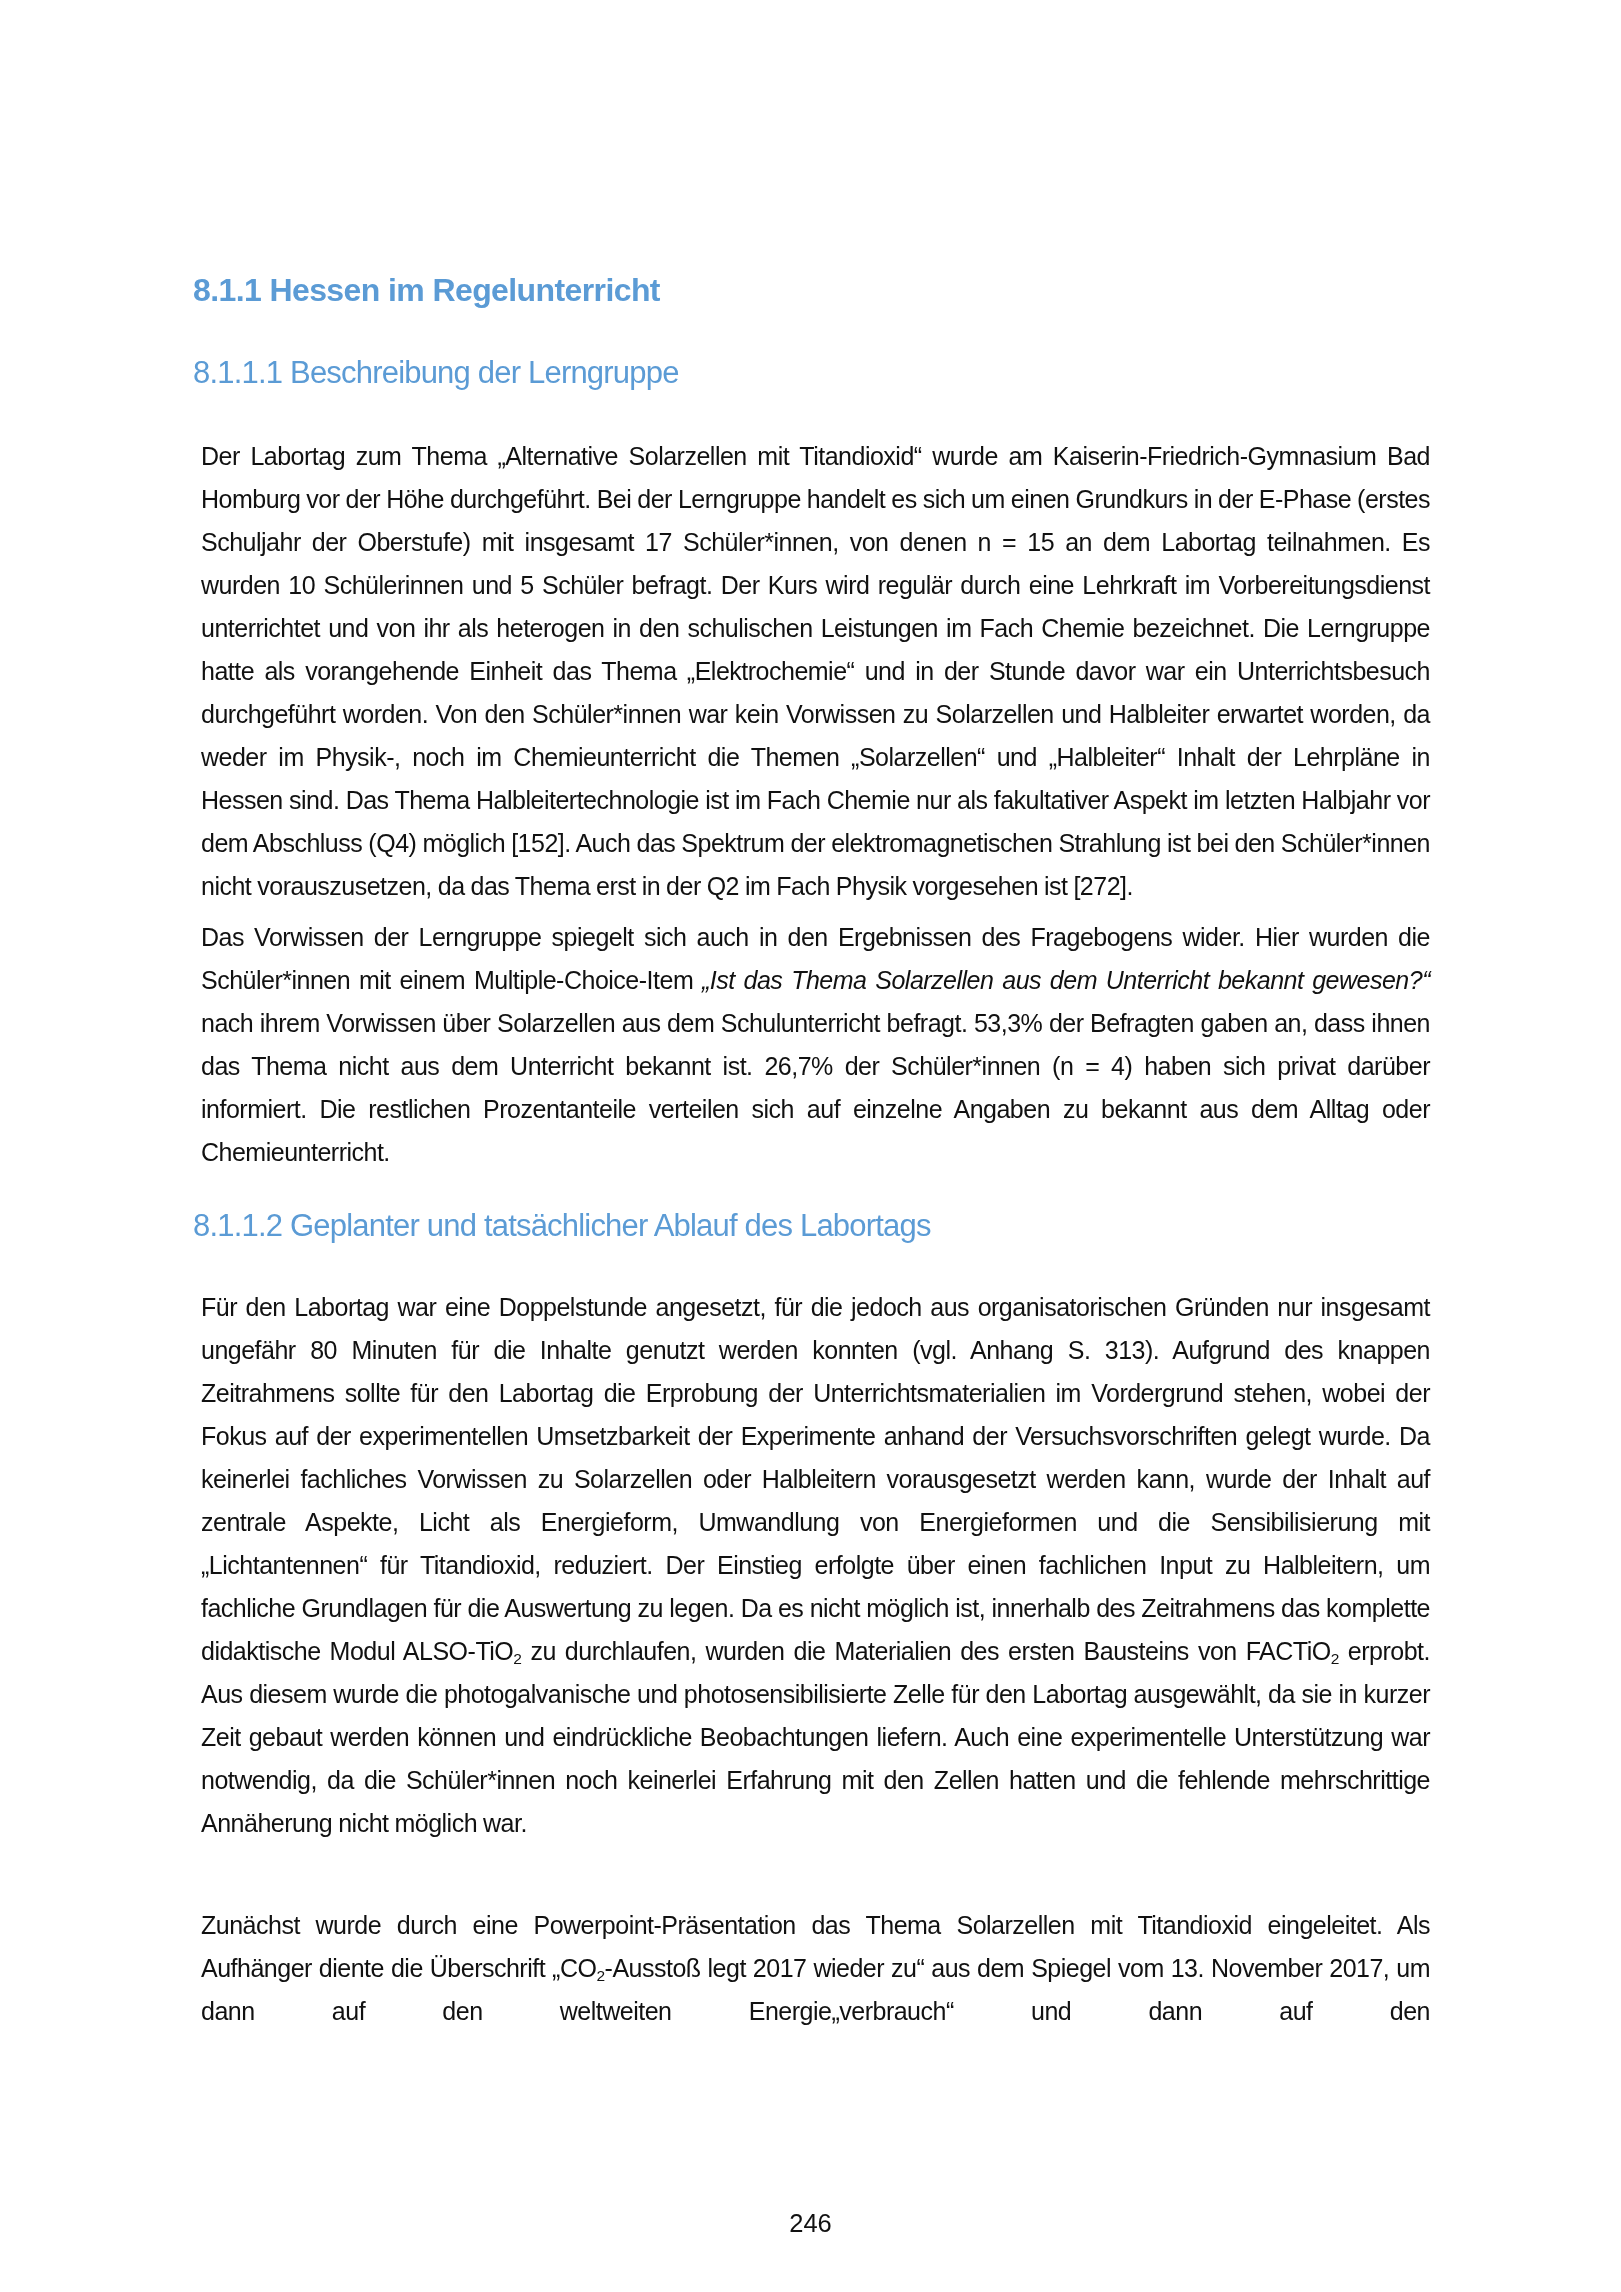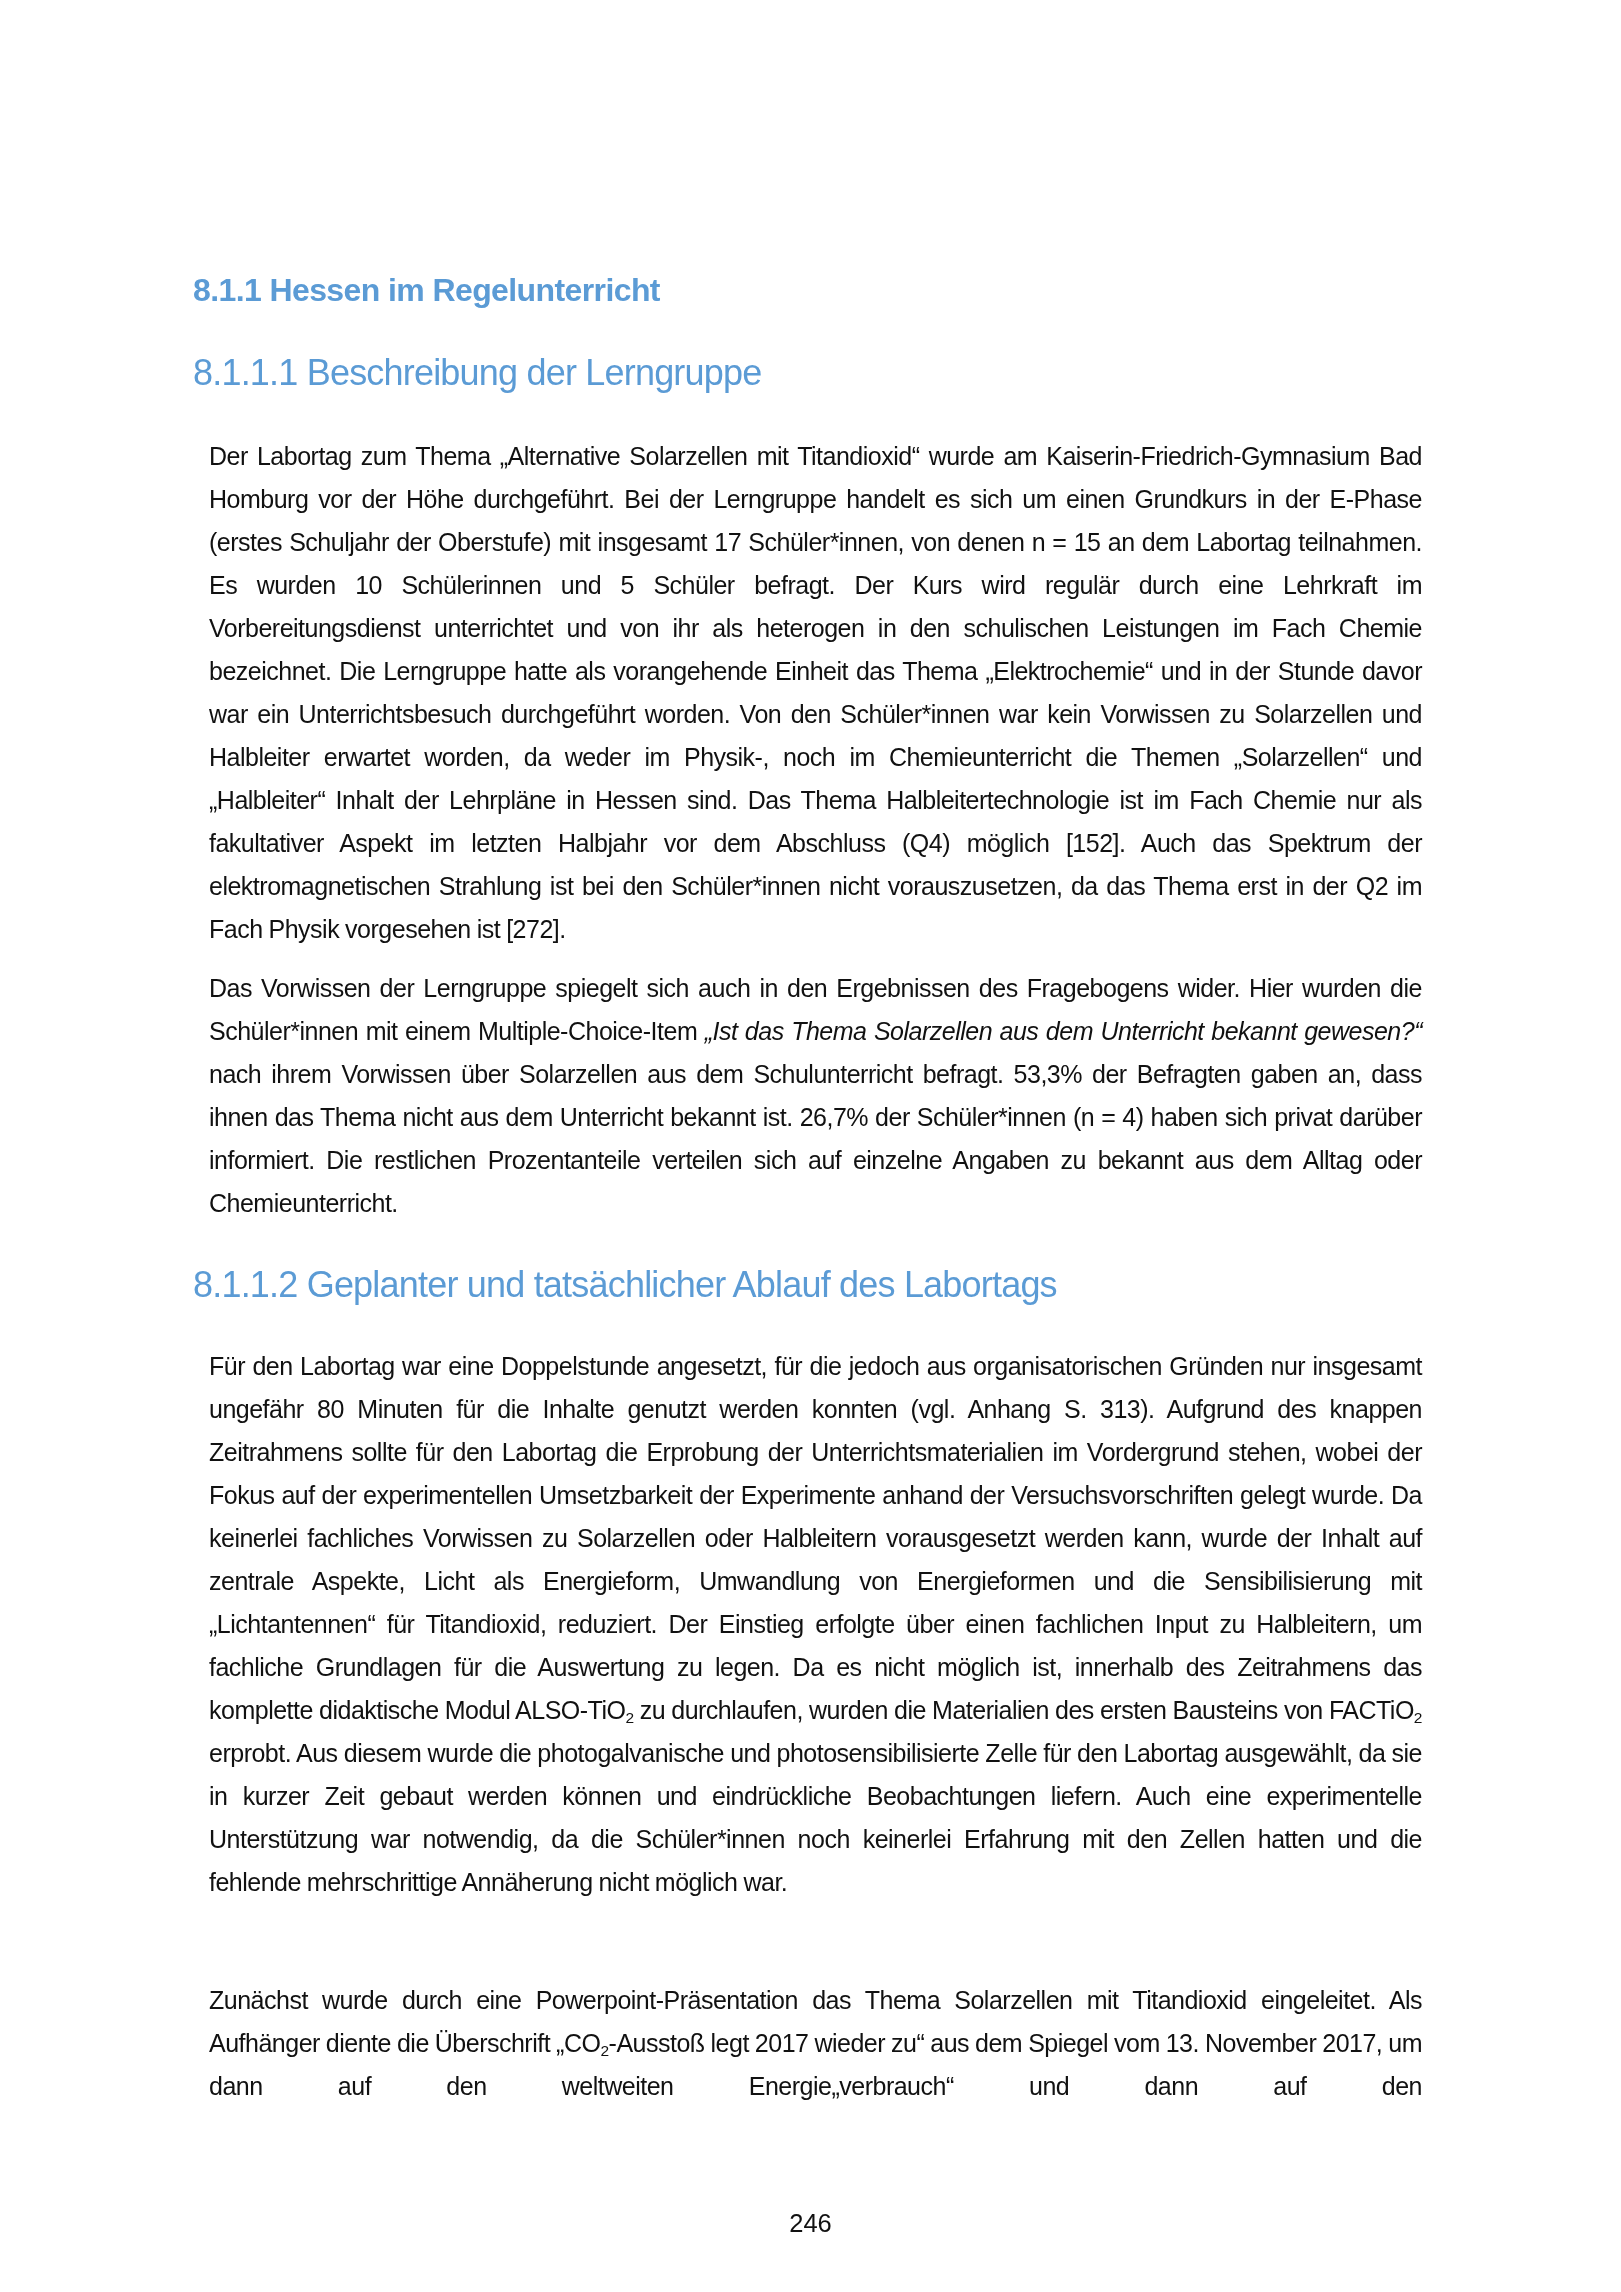--- a/index.html
+++ b/index.html
@@ -5,27 +5,27 @@
     html, body { margin: 0; padding: 0; background: #ffffff; }
     body { width: 1621px; height: 2293px; position: relative; overflow: hidden; }
     .page { position: absolute; left: 0; top: 0; width: 1621px; height: 2293px; background: #fff; }
     .content { position: absolute; left: 193px; top: 263px; width: 1245px; }
     .h3 {
       font-family: "Liberation Sans", sans-serif; font-weight: bold; color: #5B9BD5;
       font-size: 32px; margin: 0; line-height: 55px; letter-spacing: -0.6px;
     }
     .h4 {
       font-family: "Liberation Sans", sans-serif; font-weight: normal; color: #5B9BD5;
-      font-size: 36px; margin: 0; line-height: 55px; letter-spacing: -0.8px;
+      font-size: 31px; margin: 0; line-height: 55px; letter-spacing: -0.8px;
     }
     .h3 { margin-bottom: 27.4px; }
     .h4.first { margin-bottom: 35px; }
     .p {
       font-family: "Liberation Sans", sans-serif; color: #111;
-      font-size: 25px; line-height: 43px; margin: 16px;
+      font-size: 25px; line-height: 43px; margin: 8px;
       text-align: justify; letter-spacing: -0.5px; word-spacing: -0.5px;
     }
     em { font-style: italic; }
     sub { font-size: 0.62em; vertical-align: -0.25em; line-height: 0; }
     .gap-h4 { height: 15.7px; }
     .h4.second { margin-bottom: 33px; }
     .para-gap { height: 43px; }
     .page-number {
       position: absolute; top: 2173px; left: 0; width: 1621px; text-align: center;
       font-family: "Liberation Sans", sans-serif; font-size: 25.5px; color: #111; margin-top: 36px;

